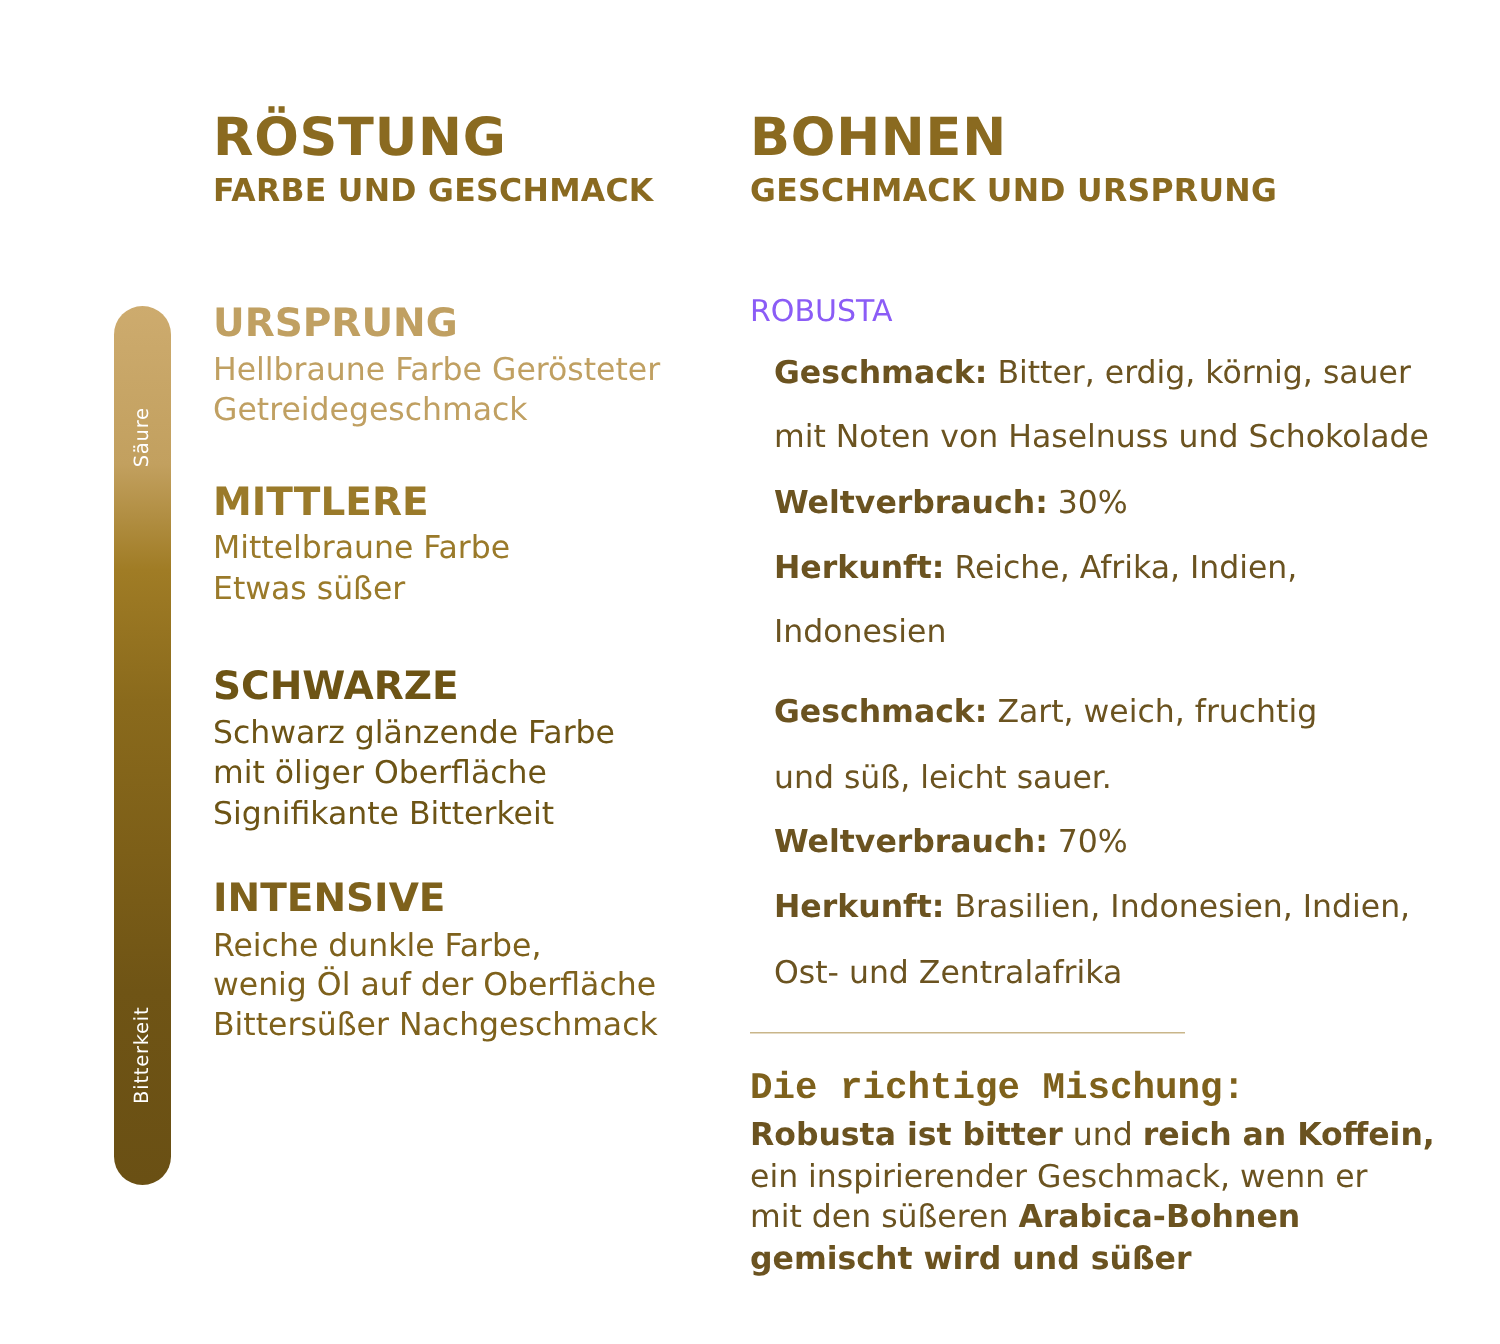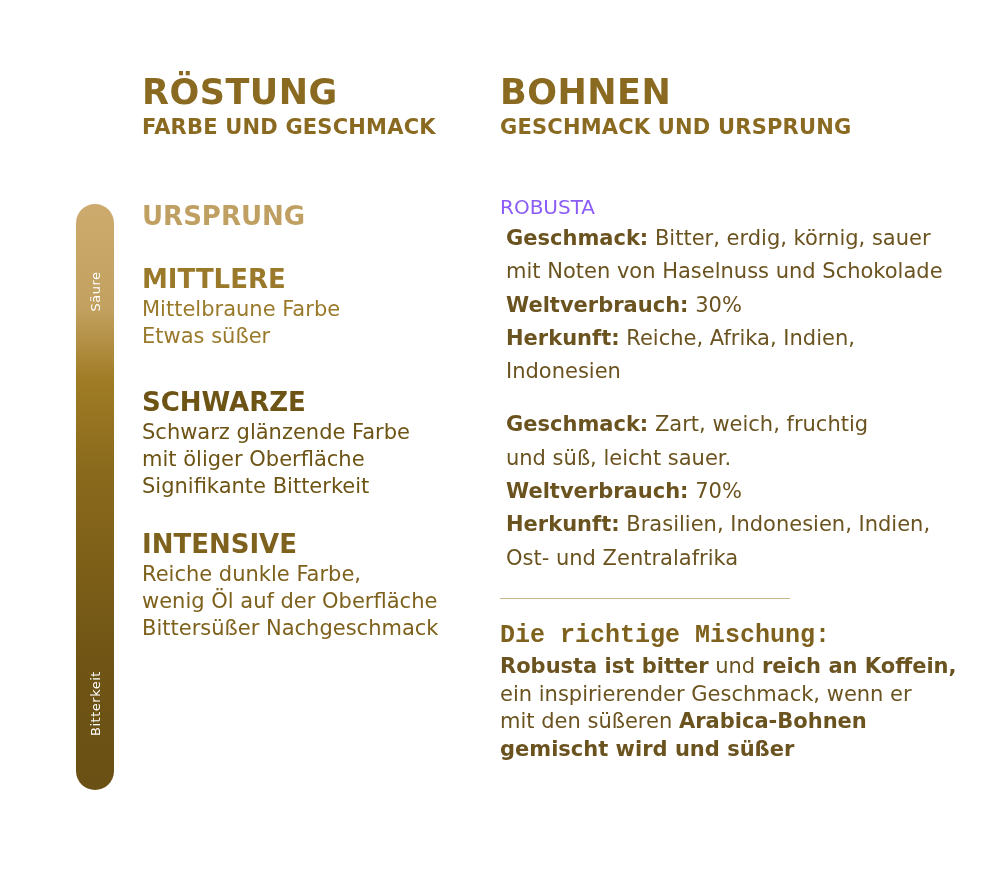--- a/index.html
+++ b/index.html
@@ -133,21 +133,21 @@
     font-size: 20px;
     font-weight: normal;
     color: #8b5cf6;
     line-height: 1.15;
     margin: 0 0 2px 0;
   }
   .bean-line {
     font-size: 21px;
     line-height: 1.3;
     color: #6b5320;
-    margin: 6px;
+    margin: 16px;
   }
   .bean-line b {
     font-weight: bold;
     color: #6b5320;
   }
 
   .divider {
     width: 290px;
     height: 1px;
     background: #c9b68a;
@@ -188,20 +188,22 @@
   <div class="bar-wrap">
     <div class="bar"></div>
     <span class="bar-label" id="bar-label-acid">Säure</span>
     <span class="bar-label" id="bar-label-bitter">Bitterkeit</span>
   </div>
 
   <div id="roast-list">
 
     <div class="roast-item lvl-1" id="roast-item-1">
       <p class="roast-title">URSPRUNG</p>
+      <p class="roast-desc">Hellbraune Farbe Gerösteter
+Getreidegeschmack</p>
     </div>
 
     <div class="roast-item lvl-2" id="roast-item-2">
       <p class="roast-title">MITTLERE</p>
       <p class="roast-desc">Mittelbraune Farbe
 Etwas süßer</p>
     </div>
 
     <div class="roast-item lvl-4" id="roast-item-4">
       <p class="roast-title">SCHWARZE</p>

